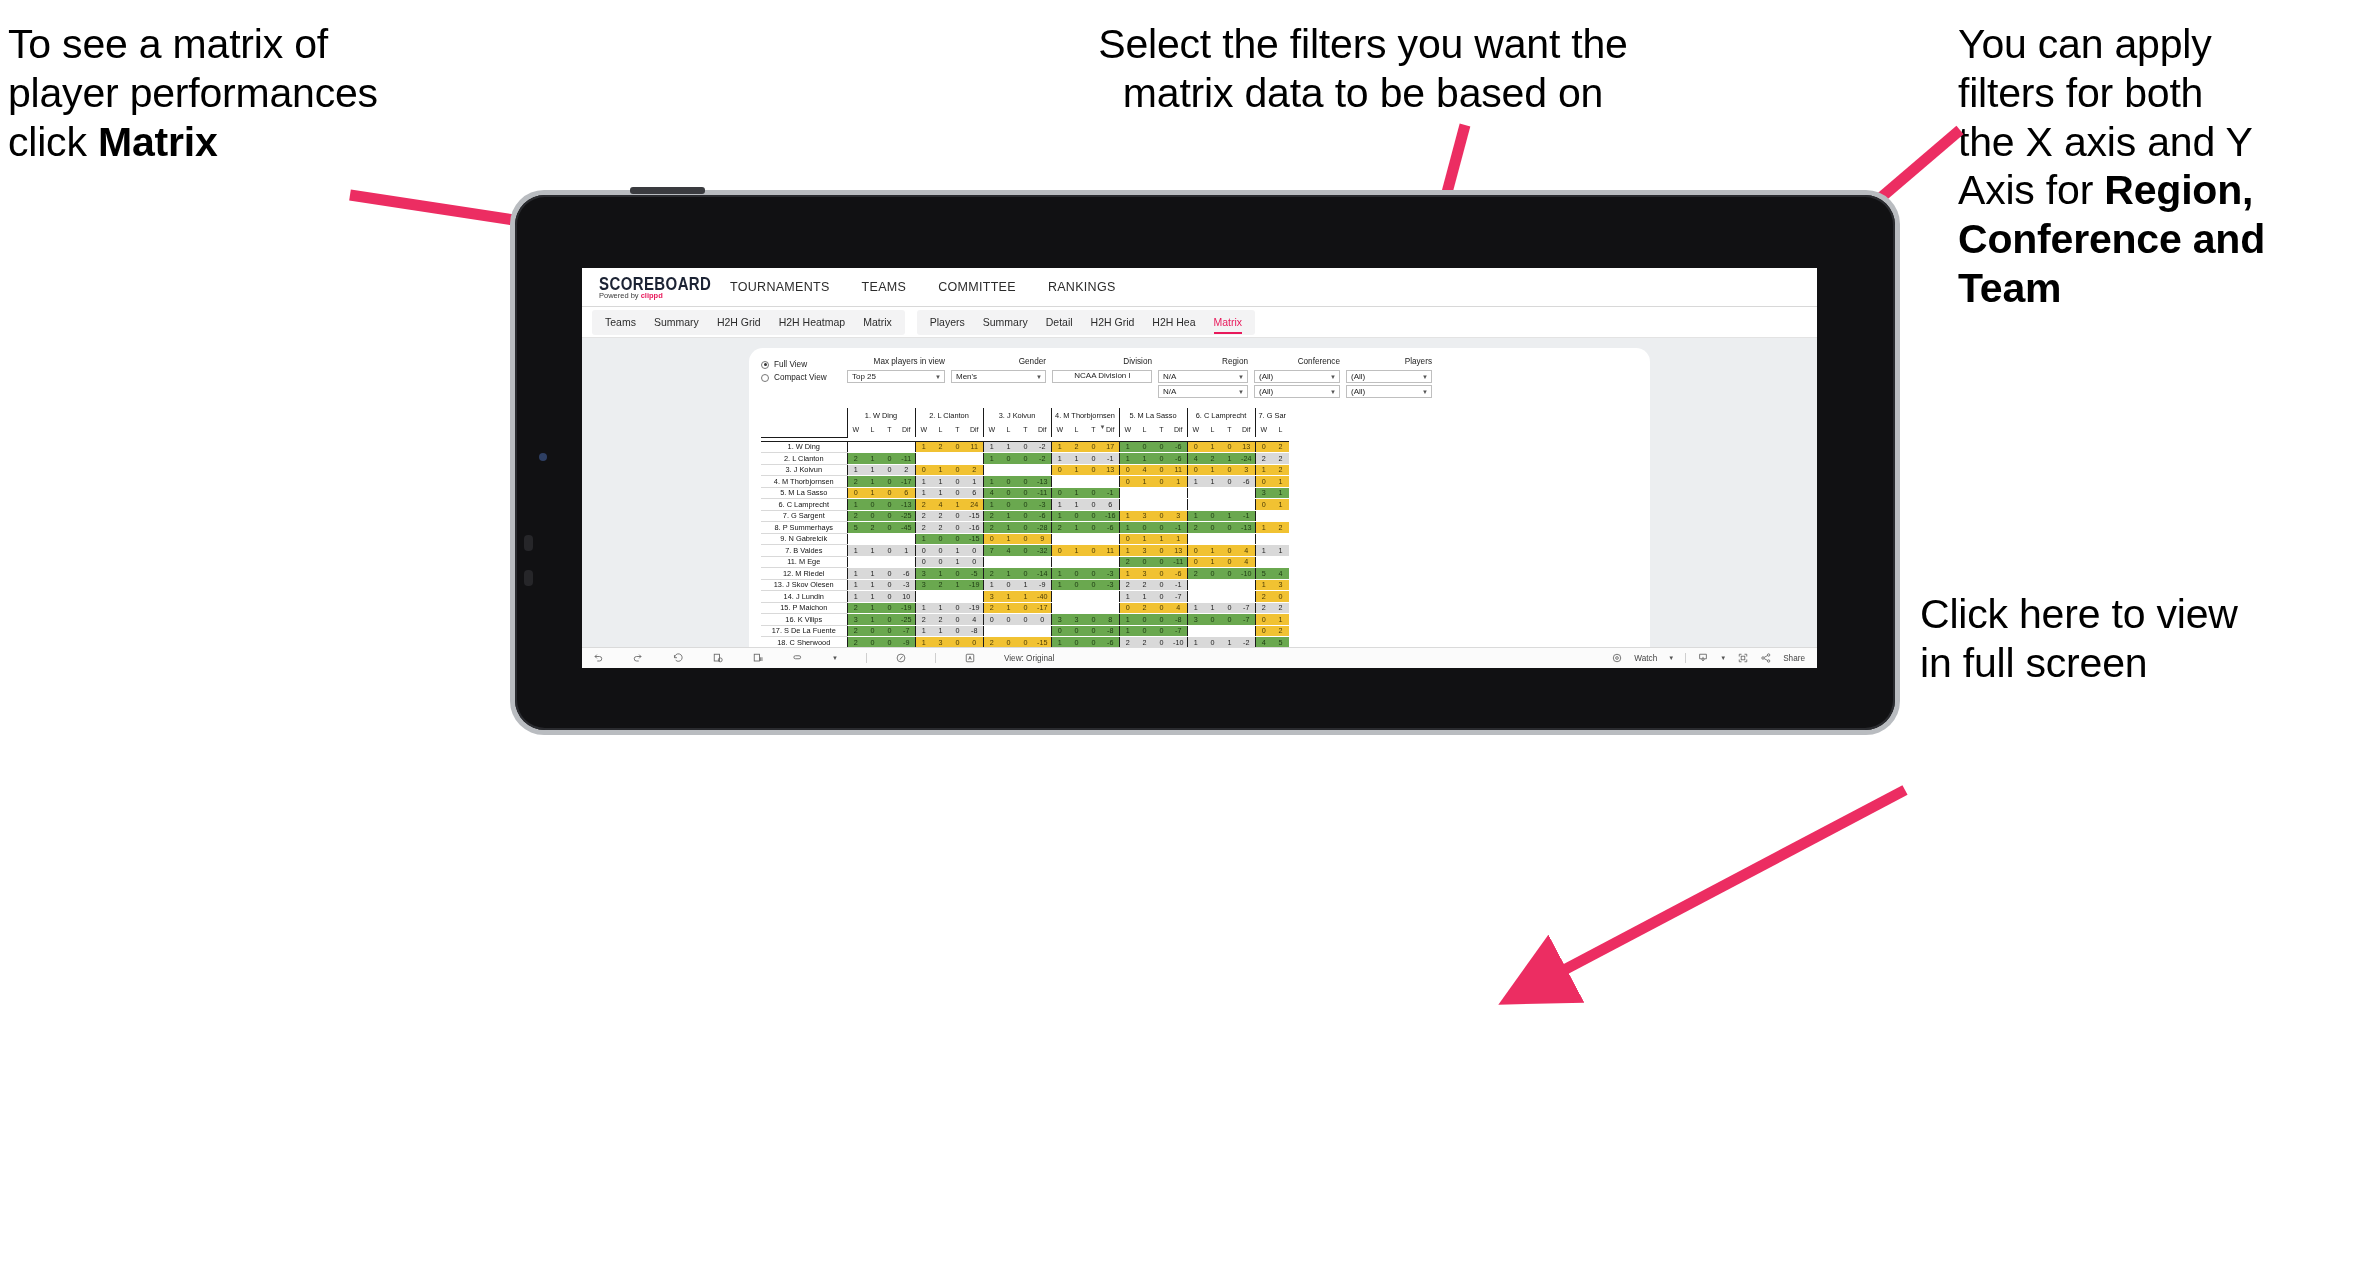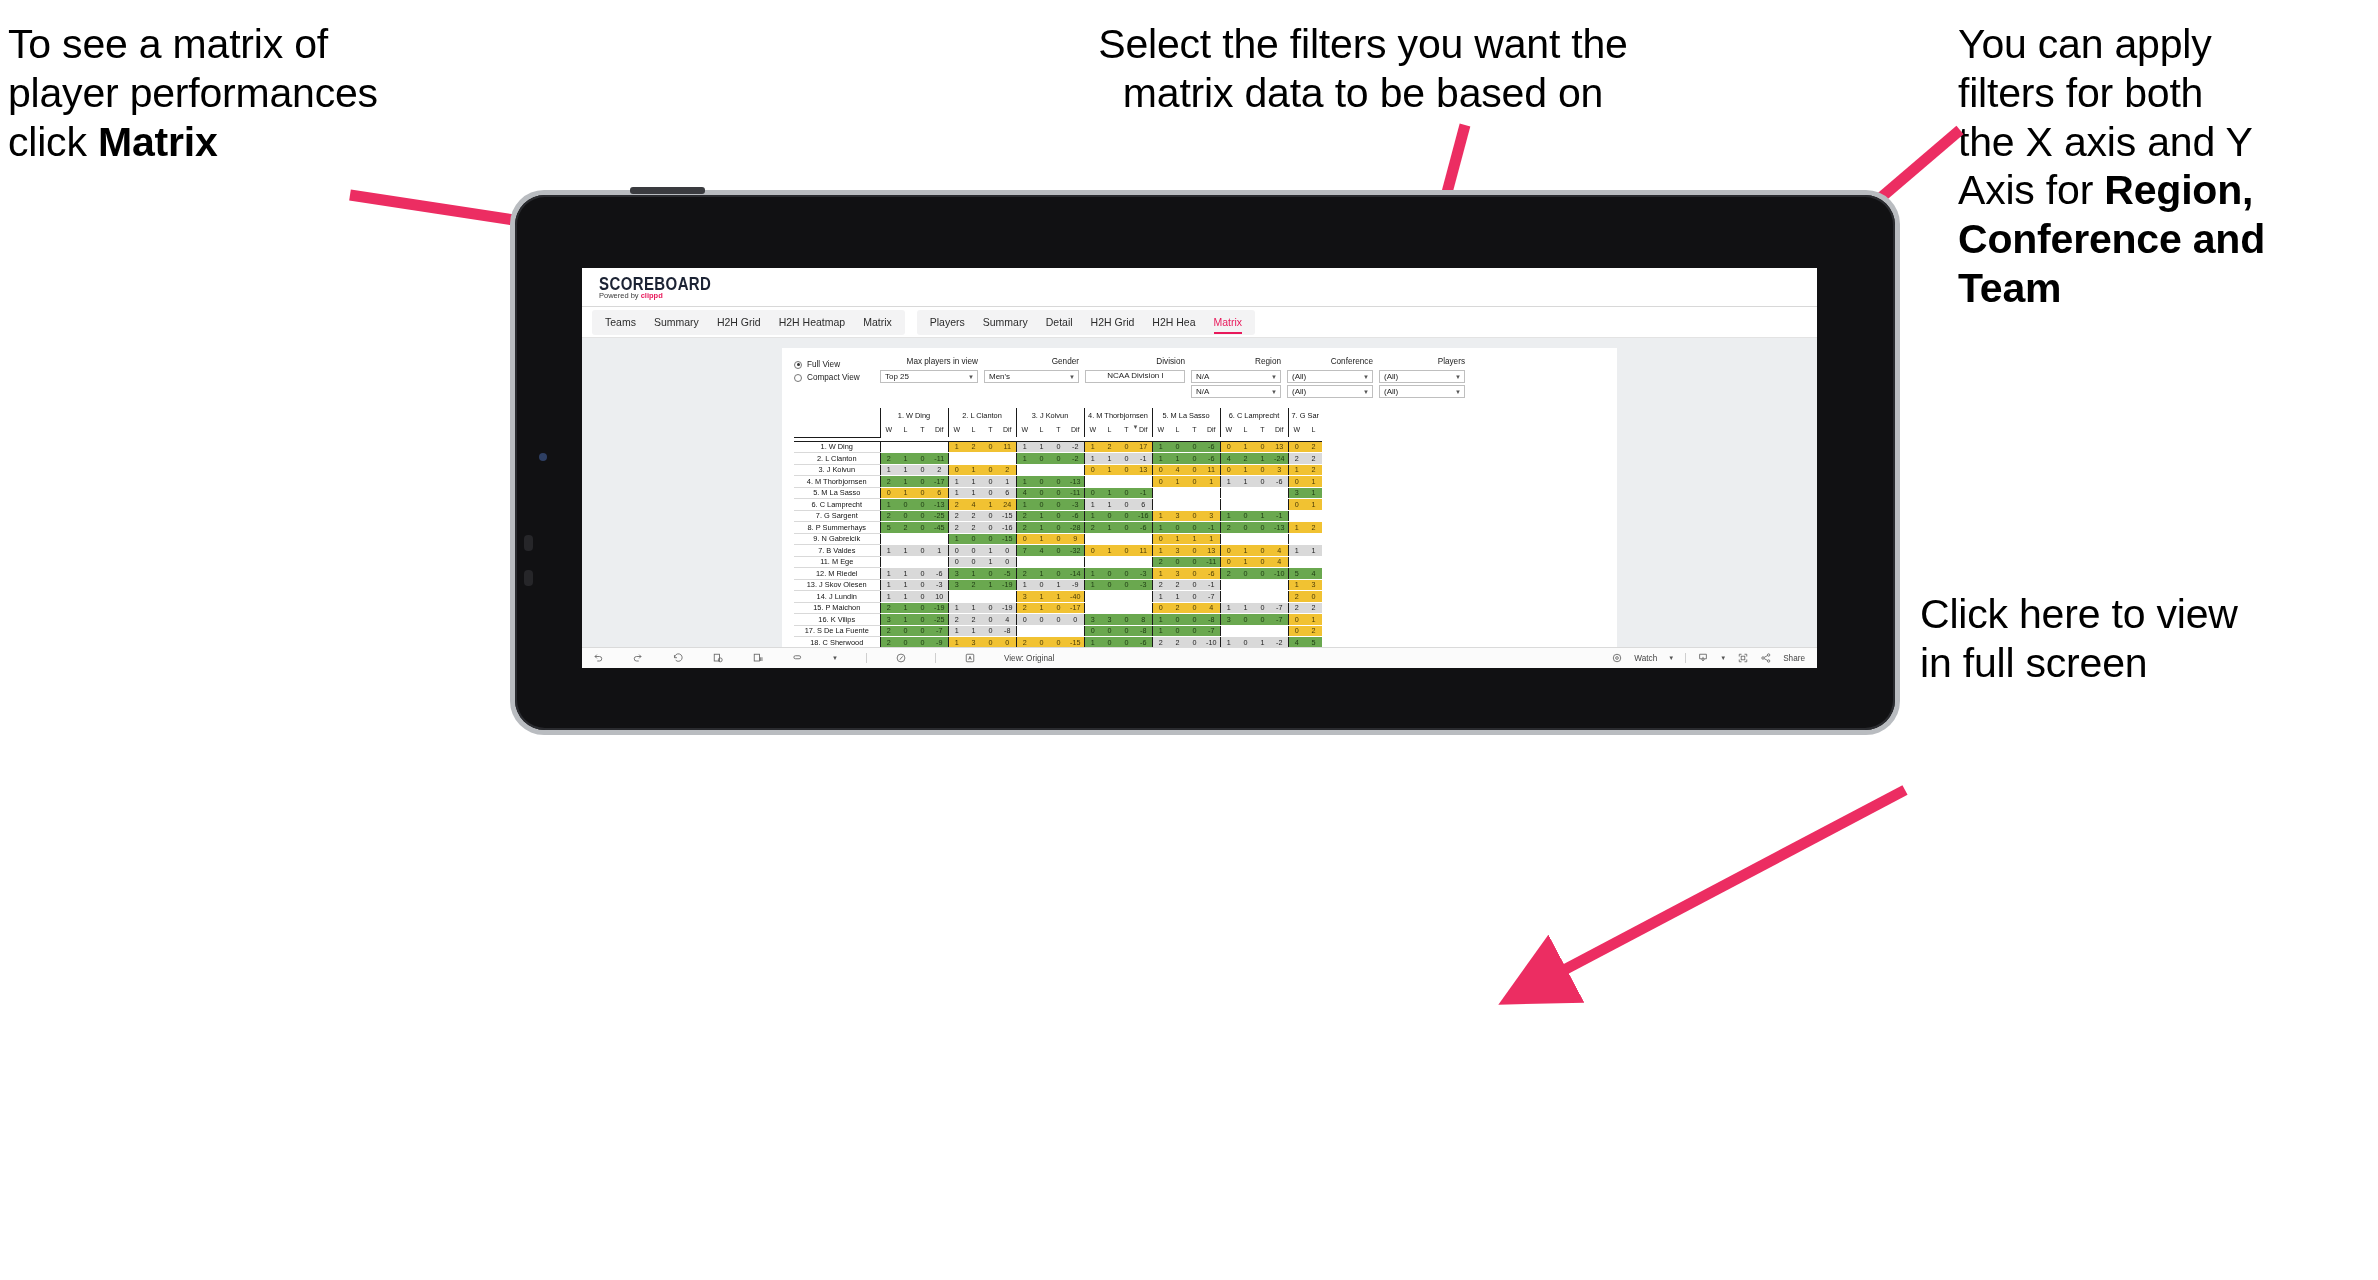--- a/index.html
+++ b/index.html
@@ -104,22 +104,22 @@
   .sub-item.active::after {
     content: ""; position: absolute; left: 9px; right: 9px; bottom: 1px;
     height: 2px; background: #e8195b;
   }
 
   
   #workspace {
     background: #eceef0; height: 330px; padding: 10px 0 0 0; position: relative;
   }
   #sheet {
-    margin: 0 auto; width: 835px; background: #fff; height: 320px;
-    position: relative; padding: 9px 24px 0 12px;
+    margin: 0 auto; width: 901px; background: #fff; height: 320px;
+    position: relative; padding: 9px 24px 0 12px; border-radius: 14px;
   }
 
   
   #filters { display: flex; align-items: flex-start; font-size: 8.2px; color: #222; }
   .radio-col { width: 86px; padding-top: 1px; }
   .radio-row { display: flex; align-items: center; height: 13px; }
   .radio-dot {
     width: 8px; height: 8px; border-radius: 50%; border: 1px solid #777;
     margin-right: 5px; background: #fff; position: relative; flex: none;
   }
@@ -232,20 +232,26 @@
   <div id="tablet-btn1"></div>
   <div id="tablet-btn2"></div>
   <div id="tablet-top-btn"></div>
 
   <div id="screen">
 
     <div id="brandbar">
       <div id="logo-block">
         <div class="logo-main">SCOREBOARD</div>
         <div class="logo-sub"><span>Powered by </span><span class="clippd">clippd</span></div>
+      </div>
+      <div class="topnav">
+        <div class="topnav-item">TOURNAMENTS</div>
+        <div class="topnav-item">TEAMS</div>
+        <div class="topnav-item">COMMITTEE</div>
+        <div class="topnav-item">RANKINGS</div>
       </div>
     </div>
 
     <div id="subnav">
       <div class="subgroup">
         <div class="sub-item">Teams</div>
         <div class="sub-item">Summary</div>
         <div class="sub-item">H2H Grid</div>
         <div class="sub-item">H2H Heatmap</div>
         <div class="sub-item">Matrix</div>

